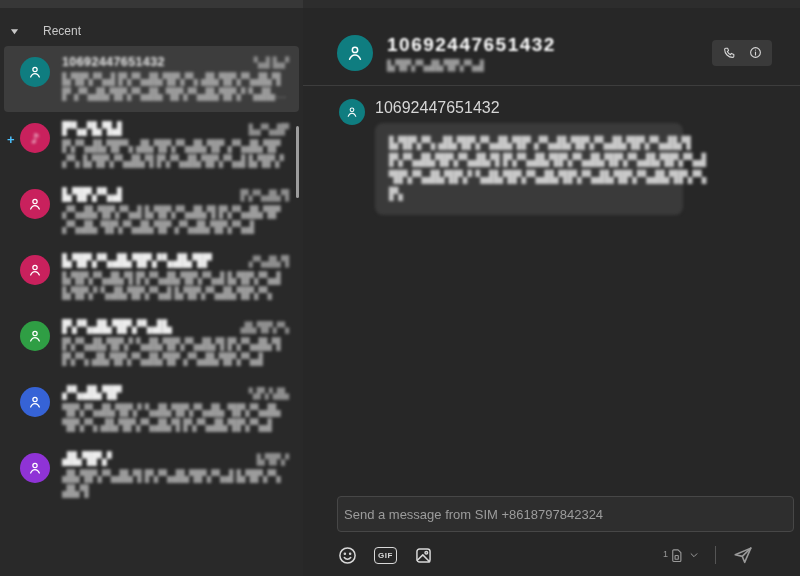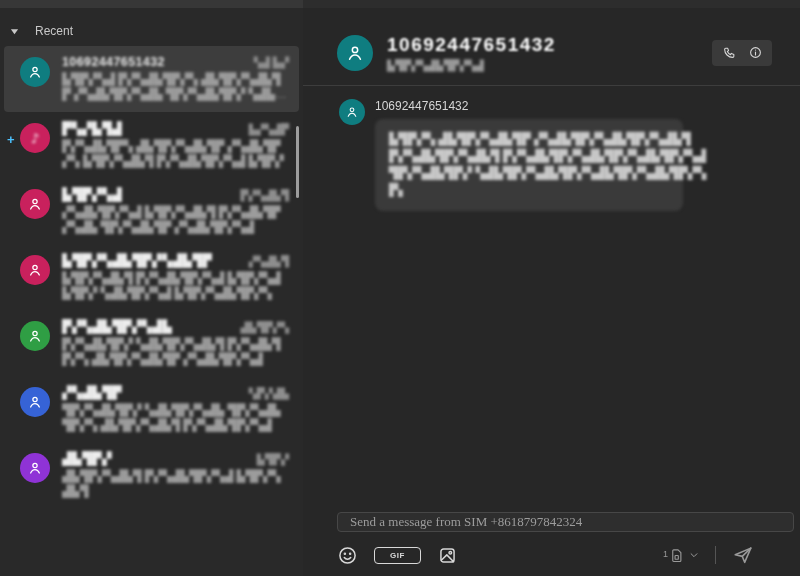--- a/index.html
+++ b/index.html
@@ -14,21 +14,21 @@
   .page-title{font-size:26px;font-weight:700;letter-spacing:-0.2px;margin:0;}
   .compose-btn{width:30px;height:30px;border-radius:50%;border:none;cursor:pointer;
                display:flex;align-items:center;justify-content:center;color:#1c1c1c;}
   .compose-btn svg{width:16px;height:16px;}
   .search-wrap{padding:12px 16px 0 16px;}
   .search-input{width:100%;box-sizing:border-box;height:26px;background:#232323;
                 border:1px solid #4b4b4b;border-radius:3px;color:#e6e6e6;
                 font-size:12px;padding:0 10px;outline:none;
                 font-family:"Liberation Sans","DejaVu Sans",sans-serif;}
   .search-input::placeholder{color:#9b9b9b;}
-  .section-row{display:flex;align-items:center;gap:16px;padding:16px 16px 0 10px;
+  .section-row{display:flex;align-items:center;gap:24px;padding:16px 16px 0 10px;
                font-size:12px;color:#c8c8c8;cursor:pointer;}
   .section-row svg{width:9px;height:9px;color:#c8c8c8;}
   .conv-list{margin-top:8px;padding:0 4px;}
   .conv{position:relative;display:flex;gap:12px;box-sizing:border-box;height:66px;
         padding:9px 10px 8px 16px;border-radius:4px;cursor:pointer;}
   .conv.selected{background:#3d3d3d;}
   .unread{position:absolute;left:3px;top:20px;color:#4cc2ff;font-size:13px;font-weight:700;}
   .avatar{width:30px;height:30px;border-radius:50%;flex:0 0 30px;margin-top:2px;
           display:flex;align-items:center;justify-content:center;color:#fff;}
   .avatar svg{width:16px;height:16px;filter:blur(0.4px);}
@@ -62,38 +62,38 @@
                   background:#3a3a3a;border-radius:4px;padding:4px 6px;}
   .icon-btn{background:none;border:none;color:#d9d9d9;width:22px;height:18px;cursor:pointer;
             display:flex;align-items:center;justify-content:center;padding:0;}
   .icon-btn svg{width:13px;height:13px;}
   .messages{flex:1;overflow:hidden;padding:13px 28px 0 36px;}
   .msg{display:flex;gap:10px;}
   .msg-avatar{width:26px;height:26px;border-radius:50%;flex:0 0 26px;display:flex;
               align-items:center;justify-content:center;}
   .msg-avatar svg{width:14px;height:14px;}
   .msg-body{display:flex;flex-direction:column;align-items:flex-start;}
-  .msg-sender{font-size:12px;color:#d6d6d6;}
+  .msg-sender{font-size:16px;color:#d6d6d6;}
   .bubble{margin-top:6px;background:#3a3a3a;border-radius:8px;padding:12px 14px;
           max-width:280px;color:#c9c9c9;font-size:12px;line-height:17px;}
   .bline{word-break:break-all;white-space:nowrap;}
   
   .composer{padding:0 6px 10px 34px;}
-  .composer-input{width:100%;box-sizing:border-box;height:20px;background:#2e2e2e;
+  .composer-input{width:100%;box-sizing:border-box;height:36px;background:#2e2e2e;
                   border:1px solid #474747;border-radius:4px;color:#e0e0e0;font-size:13px;
-                  padding:0 12px;outline:none;
-                  font-family:Liberation Serif, serif;}
+                  padding:0 6px;outline:none;
+                  font-family:Liberation Sans, sans-serif;}
   .composer-input::placeholder{color:#9c9c9c;}
   .composer-icons{display:flex;align-items:center;gap:16px;margin-top:12px;
                   padding-right:40px;color:#d8d8d8;}
   .tool-btn{background:none;border:none;color:#d8d8d8;cursor:pointer;padding:0;
             display:flex;align-items:center;justify-content:center;}
   .tool-btn svg{width:21px;height:21px;}
   .gif-badge{display:inline-block;border:1.5px solid #d8d8d8;border-radius:4px;
-             font-size:8px;font-weight:700;letter-spacing:0.5px;padding:3px 15px;}
+             font-size:8px;font-weight:700;letter-spacing:0.5px;padding:3px 3px;}
   .right-cluster{margin-left:auto;display:flex;align-items:center;gap:8px;color:#9a9a9a;}
   .sim-btn{background:none;border:none;color:#9a9a9a;cursor:pointer;display:flex;
            align-items:center;gap:1px;padding:0;}
   .sim-slot{font-size:9px;align-self:flex-start;margin-top:1px;}
   .sim-btn svg.sim{width:15px;height:15px;}
   .sim-btn svg.chev{width:10px;height:10px;margin-left:4px;}
   .v-divider{width:1px;height:18px;background:#555;margin:0 8px;}
   .send-btn{background:none;border:none;color:#9a9a9a;cursor:pointer;padding:0;}
   .send-btn svg{width:22px;height:22px;}
 </style>

